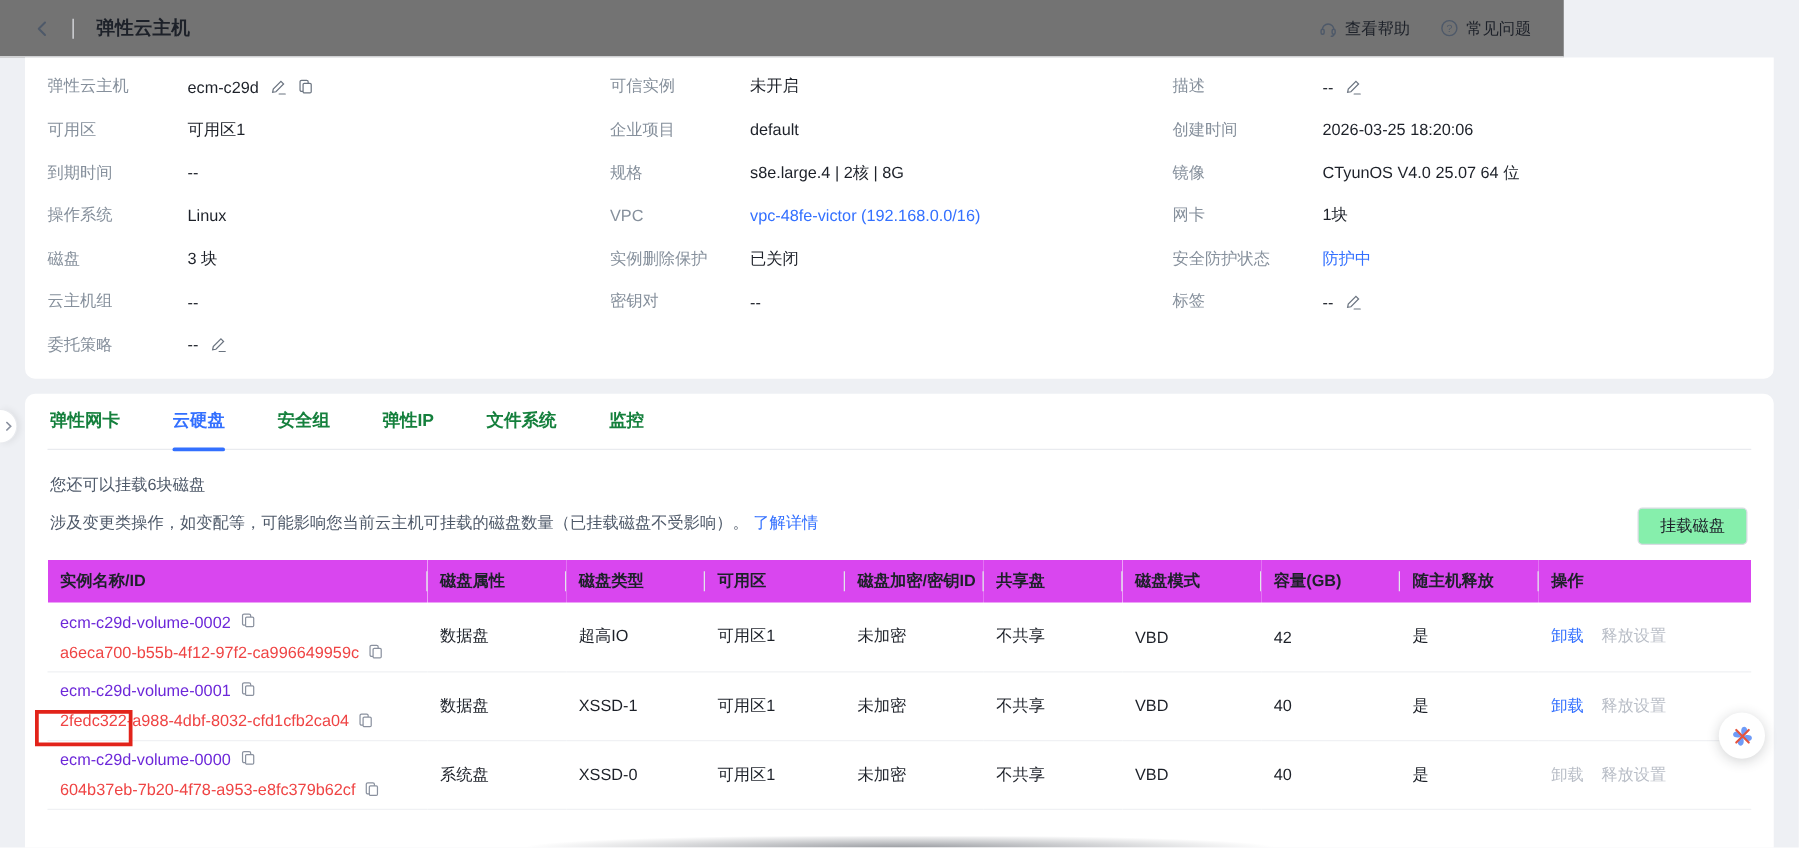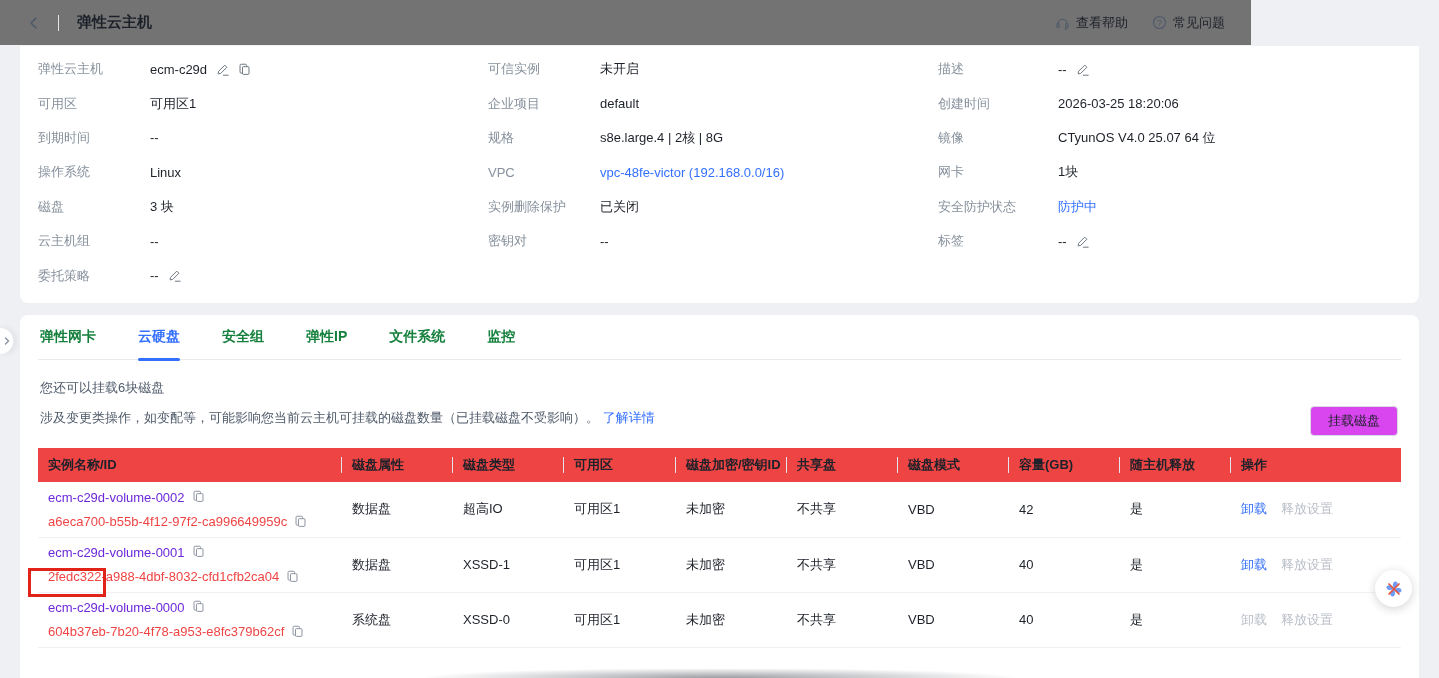--- a/index.html
+++ b/index.html
@@ -40,26 +40,26 @@
   }
   .tabs { display:flex; gap:42px; height:45px; align-items:center; margin:0 18px; border-bottom:1px solid #e9ebef; padding-left:2px; }
   .tab { font-size:14px; font-weight:bold; color:#15803d; cursor:pointer; position:relative; height:45px; display:flex; align-items:center; }
   .tab.active { color:#3370ff; }
   .tab.active::after { content:""; position:absolute; left:0; right:0; bottom:-1px; height:3px; background:#3370ff; border-radius:2px; }
   .hints { margin:18px 18px 0 20px; color:#4e5969; }
   .hint-line1 { line-height:20px; }
   .hint-line2 { line-height:20px; margin-top:10px; }
   .attach-btn {
     position:absolute; right:21px; top:91px; height:30px; padding:0 17px;
-    background:#d946ef; border:1px solid #d8dbe2; border-radius:4px; font-size:13px;
+    background:#86efac; border:1px solid #d8dbe2; border-radius:4px; font-size:13px;
     color:#1d2129; cursor:pointer; font-family:inherit;
   }
   .disk-table { margin:20px 18px 0 18px; width:1363px; border-collapse:collapse; table-layout:fixed; }
   .disk-table th {
-    background:#ef4444; height:34px; text-align:left; padding:0 10px;
+    background:#d946ef; height:34px; text-align:left; padding:0 10px;
     font-size:13px; font-weight:bold; color:#1d2129; position:relative; white-space:nowrap;
   }
   .disk-table th:not(:last-child)::after { content:""; position:absolute; right:0; top:9px; width:1px; height:16px; background:#e2e5ea; }
   .disk-table td { height:55px; padding:0 10px; border-bottom:1px solid #f0f1f4; font-size:13px; color:#1d2129; vertical-align:middle; white-space:nowrap; }
   .vol-name { display:flex; align-items:flex-start; gap:7px; color:#6d28d9; cursor:pointer; margin-bottom:9px; }
   .vol-id { display:flex; align-items:center; gap:7px; color:#ef4444; }
   .op-link { color:#3370ff; cursor:pointer; margin-right:14px; }
   .op-gray { color:#b9bec7; margin-right:14px; }
   .op-disabled { color:#b9bec7; cursor:default; margin-right:14px; }
   

